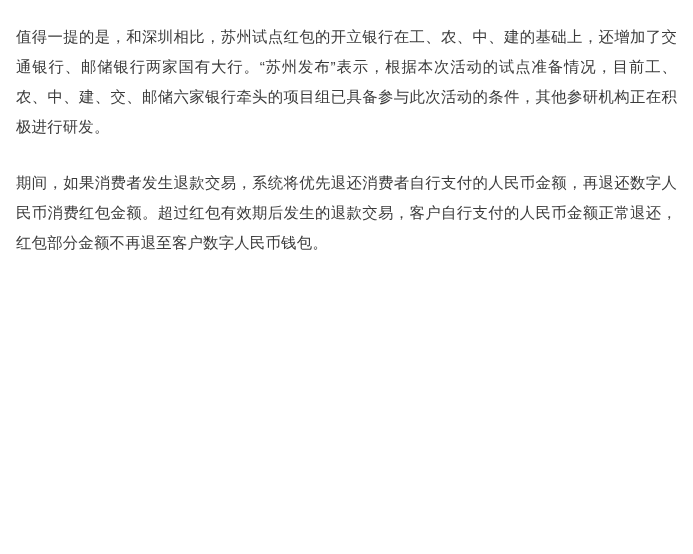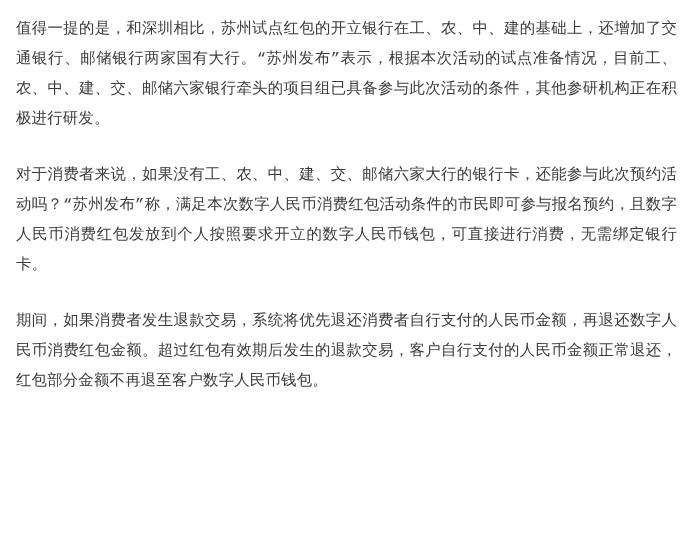--- a/index.html
+++ b/index.html
@@ -18,27 +18,25 @@
     padding: 14px 16px 0 16px;
     box-sizing: border-box;
   }
   .para {
     font-size: 15.4px;
     line-height: 30px;
     color: #3b3b3b;
     letter-spacing: 0.2px;
     text-align: justify;
     text-justify: inter-ideograph;
-    margin: 0 0 26px 0;
-    font-family: Liberation Mono, monospace;
+    margin: 8px 0 26px 0;
   }
   .para:last-child {
     margin-bottom: 0;
   }
 </style>
 </head>
 <body>
 
 <div class="article">
   <p class="para">值得一提的是，和深圳相比，苏州试点红包的开立银行在工、农、中、建的基础上，还增加了交通银行、邮储银行两家国有大行。“苏州发布”表示，根据本次活动的试点准备情况，目前工、农、中、建、交、邮储六家银行牵头的项目组已具备参与此次活动的条件，其他参研机构正在积极进行研发。</p>
-  <p class="para">对于消费者来说，如果没有工、农、中、建、交、邮储六家大行的银行卡，还能参与此次预约活动吗？“苏州发布”称，满足本次数字人民币消费红包活动条件的市民即可参与报名预约，且数字人民币消费红包发放到个人按照要求开立的数字人民币钱包，可直接进行消费，无需绑定银行卡。</p>
   <p class="para">期间，如果消费者发生退款交易，系统将优先退还消费者自行支付的人民币金额，再退还数字人民币消费红包金额。超过红包有效期后发生的退款交易，客户自行支付的人民币金额正常退还，红包部分金额不再退至客户数字人民币钱包。</p>
 </div>
 
 </body></html>

